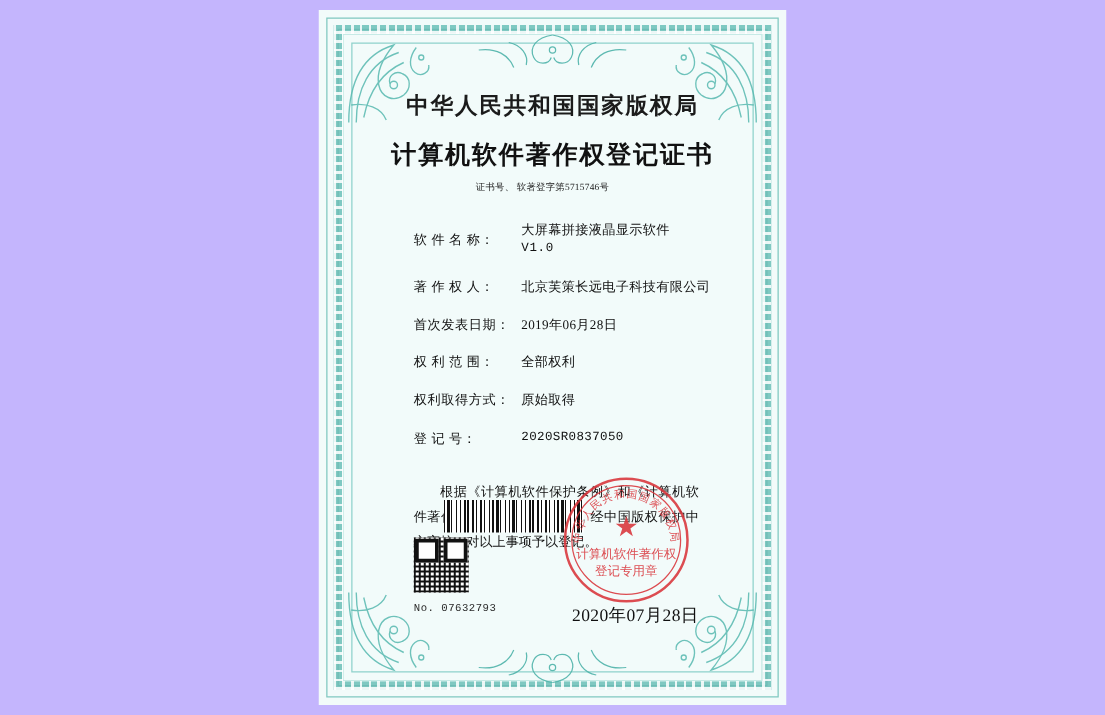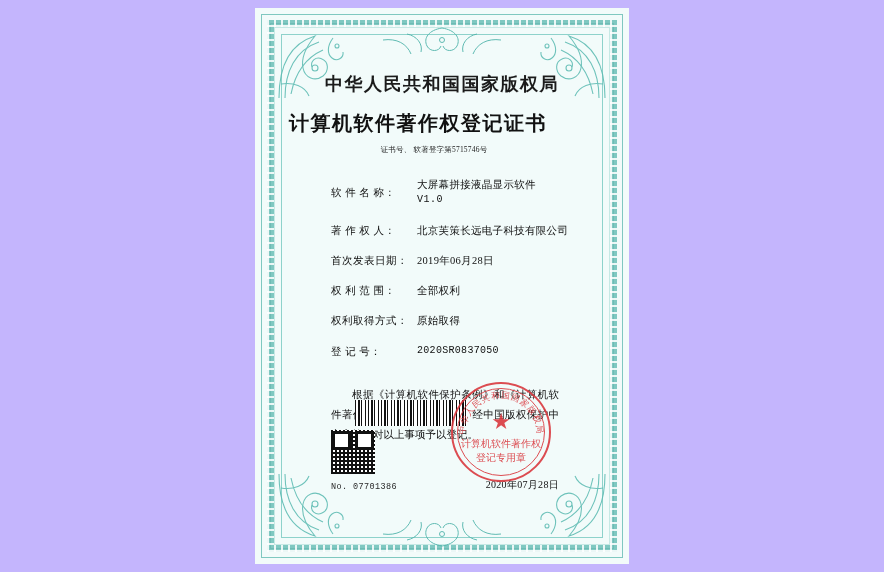--- a/index.html
+++ b/index.html
@@ -145,21 +145,21 @@
 
   .title-main {
     text-align: center;
     font-size: 18px;
     letter-spacing: 1.5px;
     color: #1b1b1b;
     font-weight: bold;
     margin-top: 18px;
   }
   .title-sub {
-    text-align: left;
+    text-align: center;
     font-size: 20px;
     letter-spacing: 1.5px;
     color: #111111;
     font-weight: bold;
     margin-top: 14px;
     font-family: Liberation Mono, monospace;
   }
   .cert-nos {
     text-align: center;
     font-size: 7.5px;
@@ -261,22 +261,22 @@
     left: 42px;
     bottom: 38px;
     font-family: "Liberation Mono", monospace;
     font-size: 8.5px;
     color: #2a2a2a;
     letter-spacing: 0.4px;
   }
   .issue-date {
     position: absolute;
     right: 36px;
-    bottom: 38px;
-    font-size: 10px;
+    bottom: 28px;
+    font-size: 14px;
     color: #101010;
     letter-spacing: 0.3px;
   }
 
   
   .seal {
     position: absolute;
     right: 44px;
     bottom: 48px;
     width: 96px;
@@ -449,21 +449,21 @@
 
       </div>
 
       <div class="statement">根据《计算机软件保护条例》和《计算机软件著作权登记办法》的规定，经中国版权保护中心审核，对以上事项予以登记。</div>
 
       <div class="codes">
         <div class="barcode"></div>
         <div class="qr"></div>
       </div>
 
-      <div class="serial">No. 07701386</div>
+      <div class="serial">No. 07632793</div>
       <div class="issue-date">2020年07月28日</div>
 
       <div class="seal">
         <div class="ring2"></div>
         <svg class="arc-text" viewBox="0 0 96 96">
           <defs>
             <path id="sealArc" d="M 12,50 A 36,36 0 0 1 84,50" fill="none"></path>
           </defs>
           <text>
             <textPath href="#sealArc" startOffset="50%" text-anchor="middle">中华人民共和国国家版权局</textPath>

